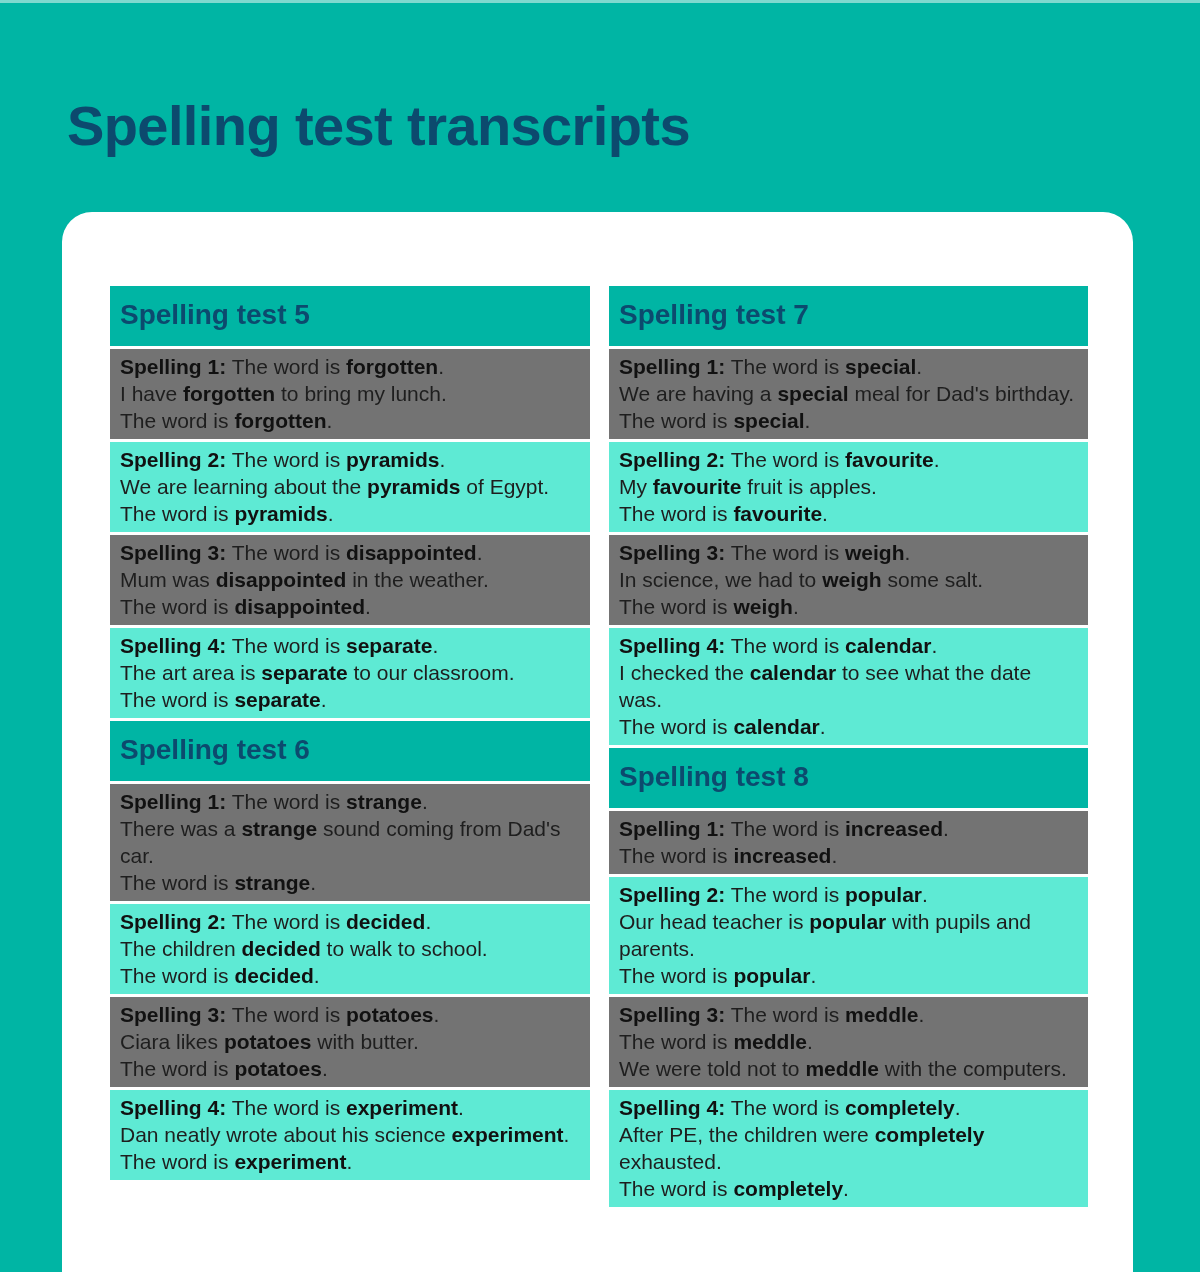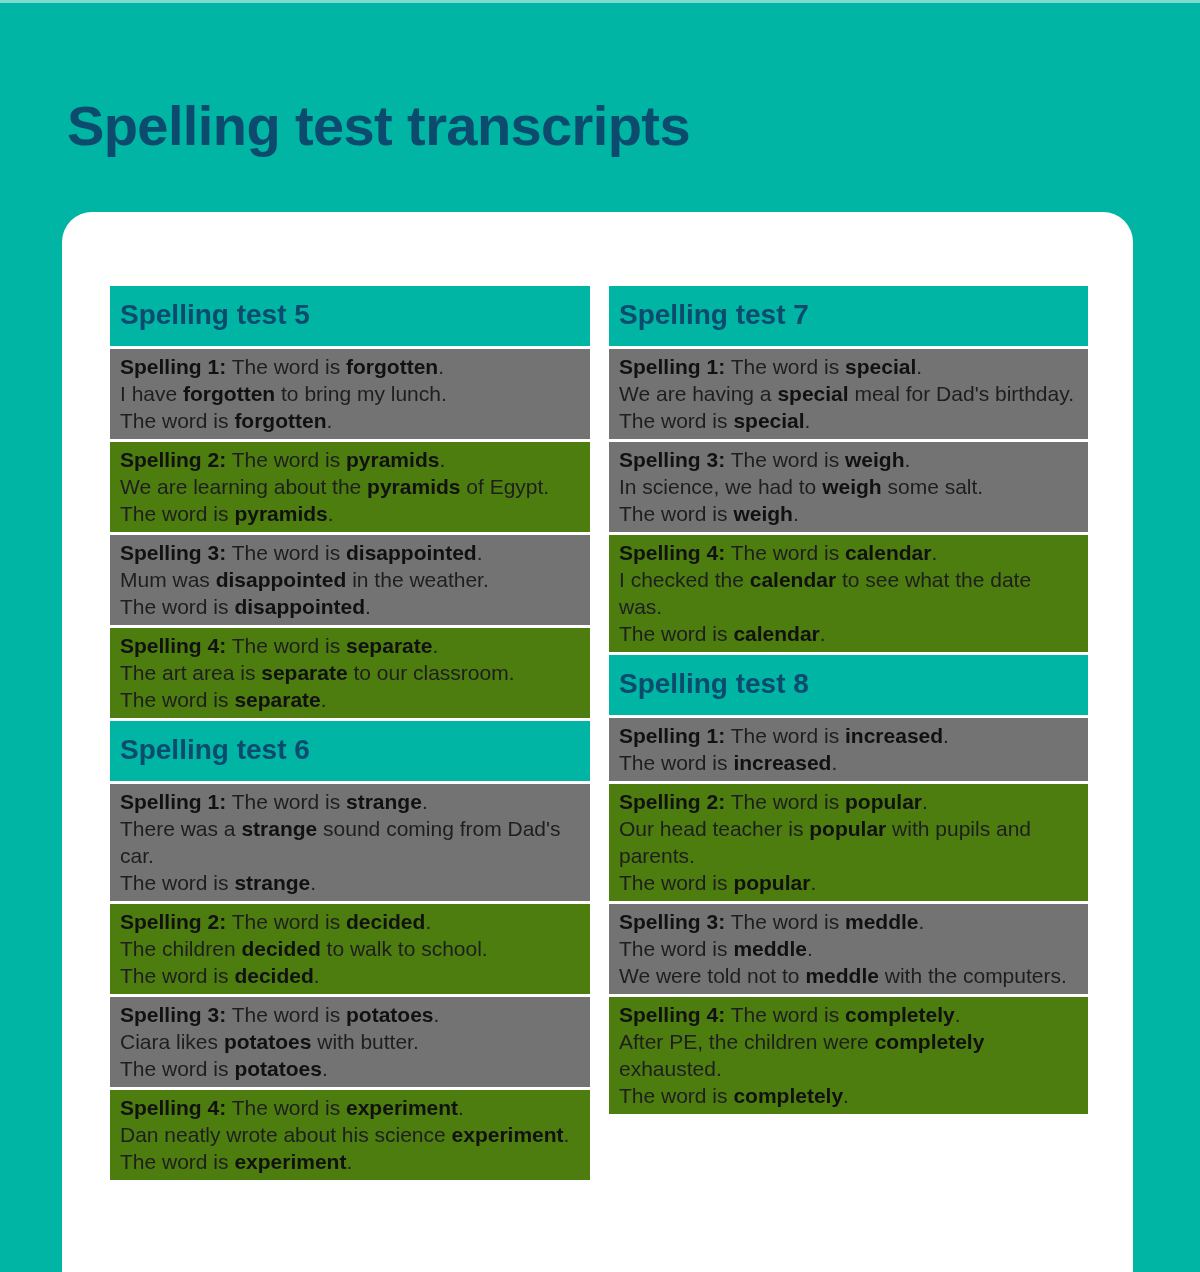--- a/index.html
+++ b/index.html
@@ -29,21 +29,21 @@
     padding: 12px 0 0 10px;
     font-size: 28px; font-weight: bold; line-height: 34px;
     margin-bottom: 3px;
   }
   .item {
     padding: 4px 10px 5px 10px;
     font-size: 21px; line-height: 27px; color: #1e1e1e;
     margin-bottom: 3px;
   }
   .item.odd { background: #737373; }
-  .item.even { background: #4d7c0f; }
+  .item.even { background: #5eead4; }
   .item .line { display: block; }
   .item b { font-weight: bold; color: #111; }
   .test-block + .test-block { margin-top: 0; }
 </style>
 </head>
 <body>
 
 <div class="top-strip"></div>
 <h1 class="page-title">Spelling test transcripts</h1>
 <div class="card"></div>
@@ -97,20 +97,25 @@
     </div>
   </div>
 <div class="col col-right">
     <div class="test-block">
       <div class="test-header">Spelling test 7</div>
       <div class="item odd">
         <span class="line"><b>Spelling 1:</b><span> The word is </span><b>special</b><span>.</span></span>
         <span class="line"><span>We are having a </span><b>special</b><span> meal for Dad's birthday.</span></span>
         <span class="line"><span>The word is </span><b>special</b><span>.</span></span>
       </div>
+      <div class="item even">
+        <span class="line"><b>Spelling 2:</b><span> The word is </span><b>favourite</b><span>.</span></span>
+        <span class="line"><span>My </span><b>favourite</b><span> fruit is apples.</span></span>
+        <span class="line"><span>The word is </span><b>favourite</b><span>.</span></span>
+      </div>
       <div class="item odd">
         <span class="line"><b>Spelling 3:</b><span> The word is </span><b>weigh</b><span>.</span></span>
         <span class="line"><span>In science, we had to </span><b>weigh</b><span> some salt.</span></span>
         <span class="line"><span>The word is </span><b>weigh</b><span>.</span></span>
       </div>
       <div class="item even">
         <span class="line"><b>Spelling 4:</b><span> The word is </span><b>calendar</b><span>.</span></span>
         <span class="line"><span>I checked the </span><b>calendar</b><span> to see what the date was.</span></span>
         <span class="line"><span>The word is </span><b>calendar</b><span>.</span></span>
       </div>

